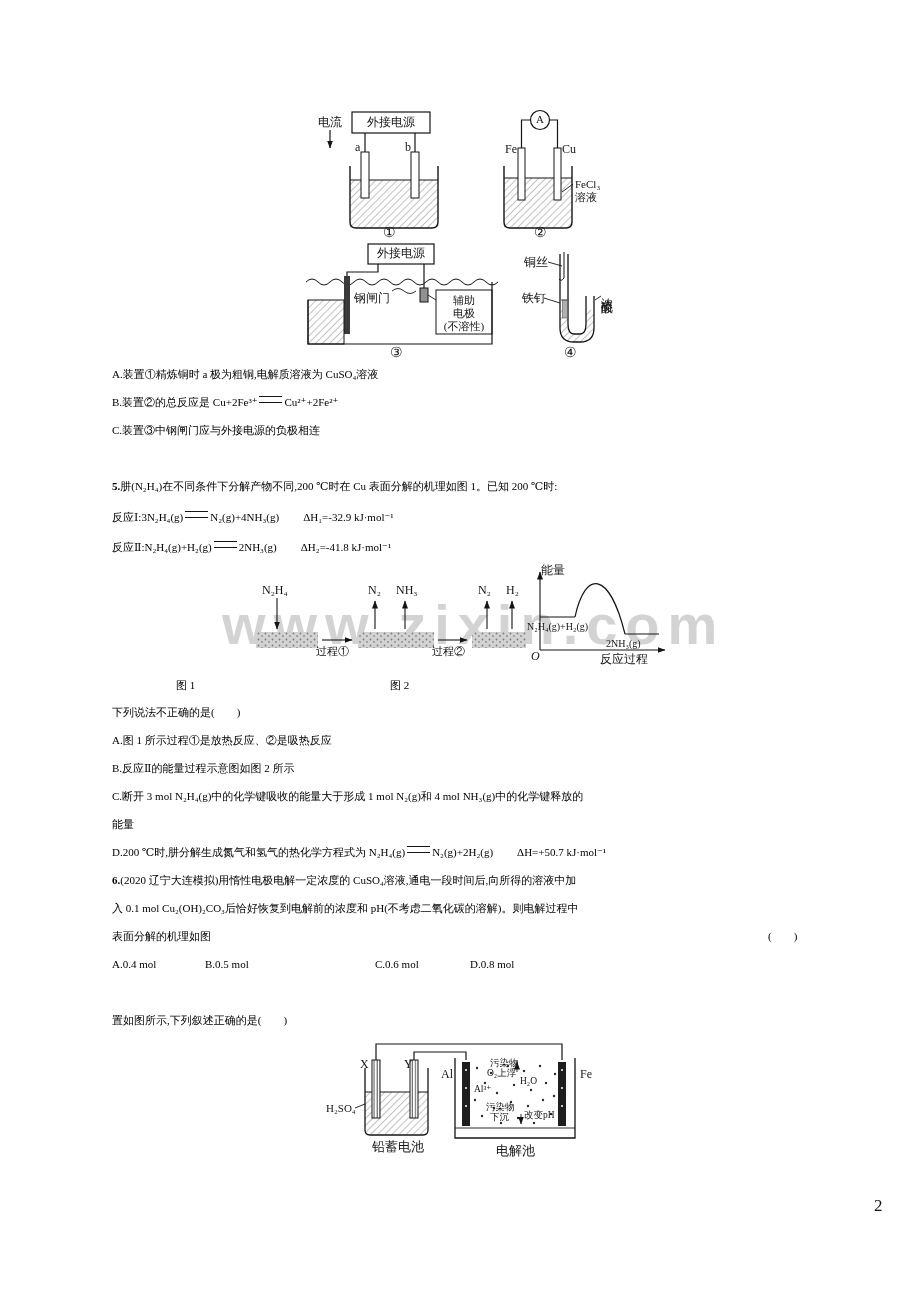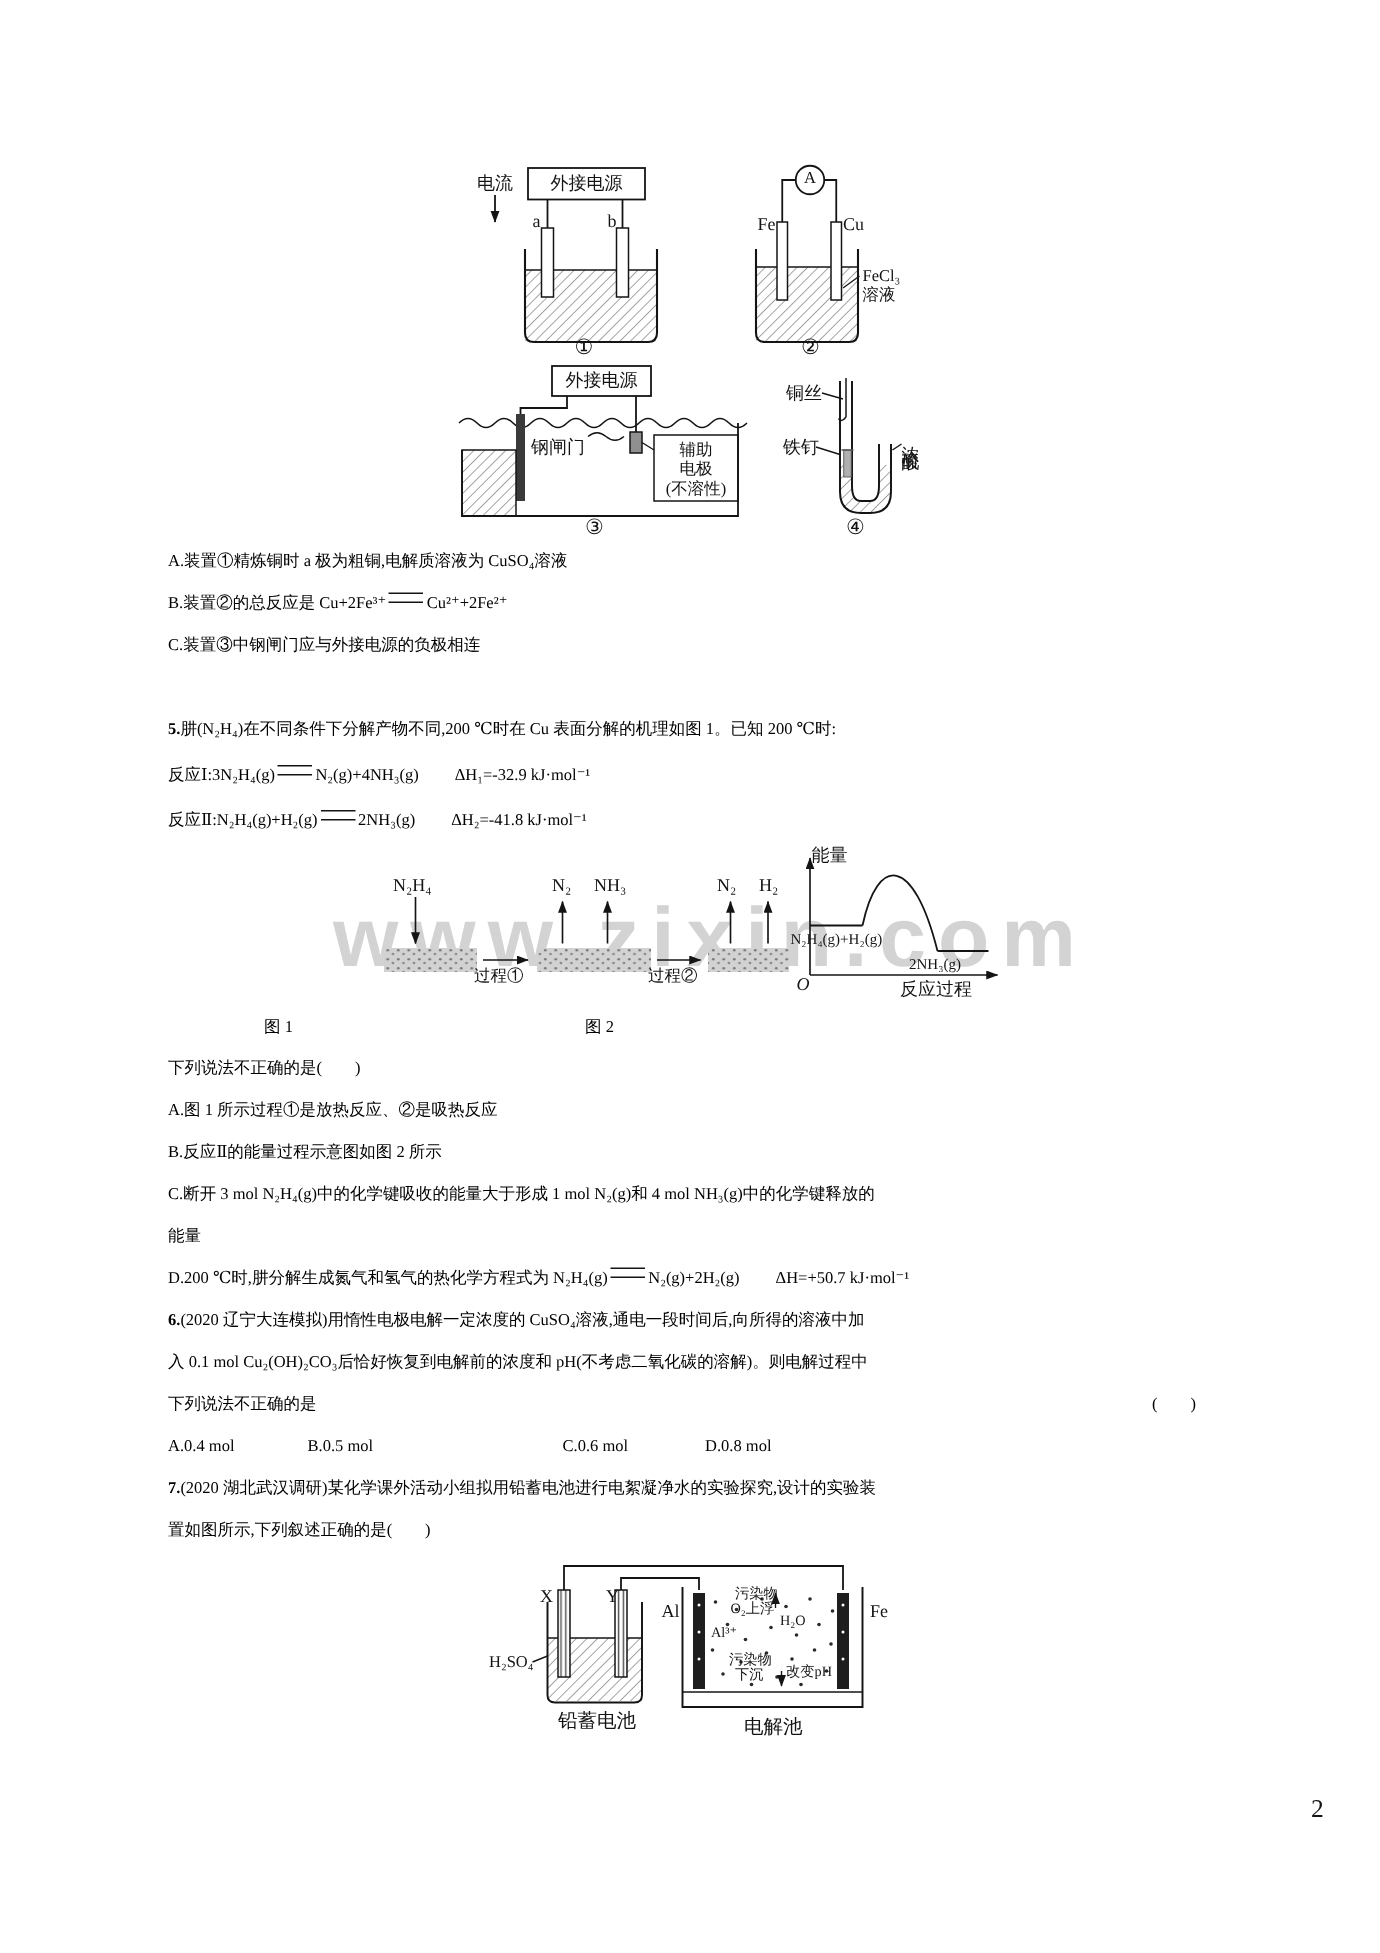--- a/index.html
+++ b/index.html
@@ -174,28 +174,27 @@
 
   <div class="t" style="left:112px;top:701px">下列说法不正确的是(　　)</div>
   <div class="t" style="left:112px;top:729px">A.图 1 所示过程①是放热反应、②是吸热反应</div>
   <div class="t" style="left:112px;top:757px">B.反应Ⅱ的能量过程示意图如图 2 所示</div>
   <div class="t" style="left:112px;top:785px">C.断开 3 mol N₂H₄(g)中的化学键吸收的能量大于形成 1 mol N₂(g)和 4 mol NH₃(g)中的化学键释放的</div>
   <div class="t" style="left:112px;top:813px">能量</div>
   <div class="t" style="left:112px;top:841px"><span>D.200 ℃时,肼分解生成氮气和氢气的热化学方程式为 N₂H₄(g)</span><span class="dbl"></span><span>N₂(g)+2H₂(g)</span><span class="dh">ΔH=+50.7 kJ·mol⁻¹</span></div>
 
   <div class="t" style="left:112px;top:869px"><span class="num">6.</span><span>(2020 辽宁大连模拟)用惰性电极电解一定浓度的 CuSO₄溶液,通电一段时间后,向所得的溶液中加</span></div>
   <div class="t" style="left:112px;top:897px">入 0.1 mol Cu₂(OH)₂CO₃后恰好恢复到电解前的浓度和 pH(不考虑二氧化碳的溶解)。则电解过程中</div>
-  <div class="t" style="left:112px;top:925px">下列说法不正确的是</div>
+  <div class="t" style="left:112px;top:925px">表面分解的机理如图</div>
   <div class="t" style="left:768px;top:925px">(　　)</div>
   <div class="t" style="left:112px;top:953px">A.0.4 mol</div>
   <div class="t" style="left:205px;top:953px">B.0.5 mol</div>
   <div class="t" style="left:375px;top:953px">C.0.6 mol</div>
   <div class="t" style="left:470px;top:953px">D.0.8 mol</div>
 
-  <div class="t" style="left:112px;top:981px"><span class="num">7.</span><span>(2020 湖北武汉调研)某化学课外活动小组拟用铅蓄电池进行电絮凝净水的实验探究,设计的实验装</span></div>
   <div class="t" style="left:112px;top:1009px">置如图所示,下列叙述正确的是(　　)</div>
 
   <svg class="diag" style="left:325px;top:1038px" width="280" height="112" viewBox="0 0 280 112">
     <polyline points="51,22 51,6 237,6 237,22" fill="none" stroke="#141414" stroke-width="1.2"></polyline>
     <polyline points="89,22 89,14 141,14 141,22" fill="none" stroke="#141414" stroke-width="1.2"></polyline>
     <rect x="40" y="54" width="63" height="42" fill="url(#hatchP)"></rect>
     <line x1="40" y1="54" x2="103" y2="54" stroke="#141414" stroke-width="1"></line>
     <rect x="47" y="22" width="8" height="58" fill="url(#vstripeP)" stroke="#141414"></rect>
     <rect x="85" y="22" width="8" height="58" fill="url(#vstripeP)" stroke="#141414"></rect>
     <path d="M40,30 V92 Q40,97 45,97 H98 Q103,97 103,92 V30" fill="none" stroke="#141414" stroke-width="1.3"></path>

